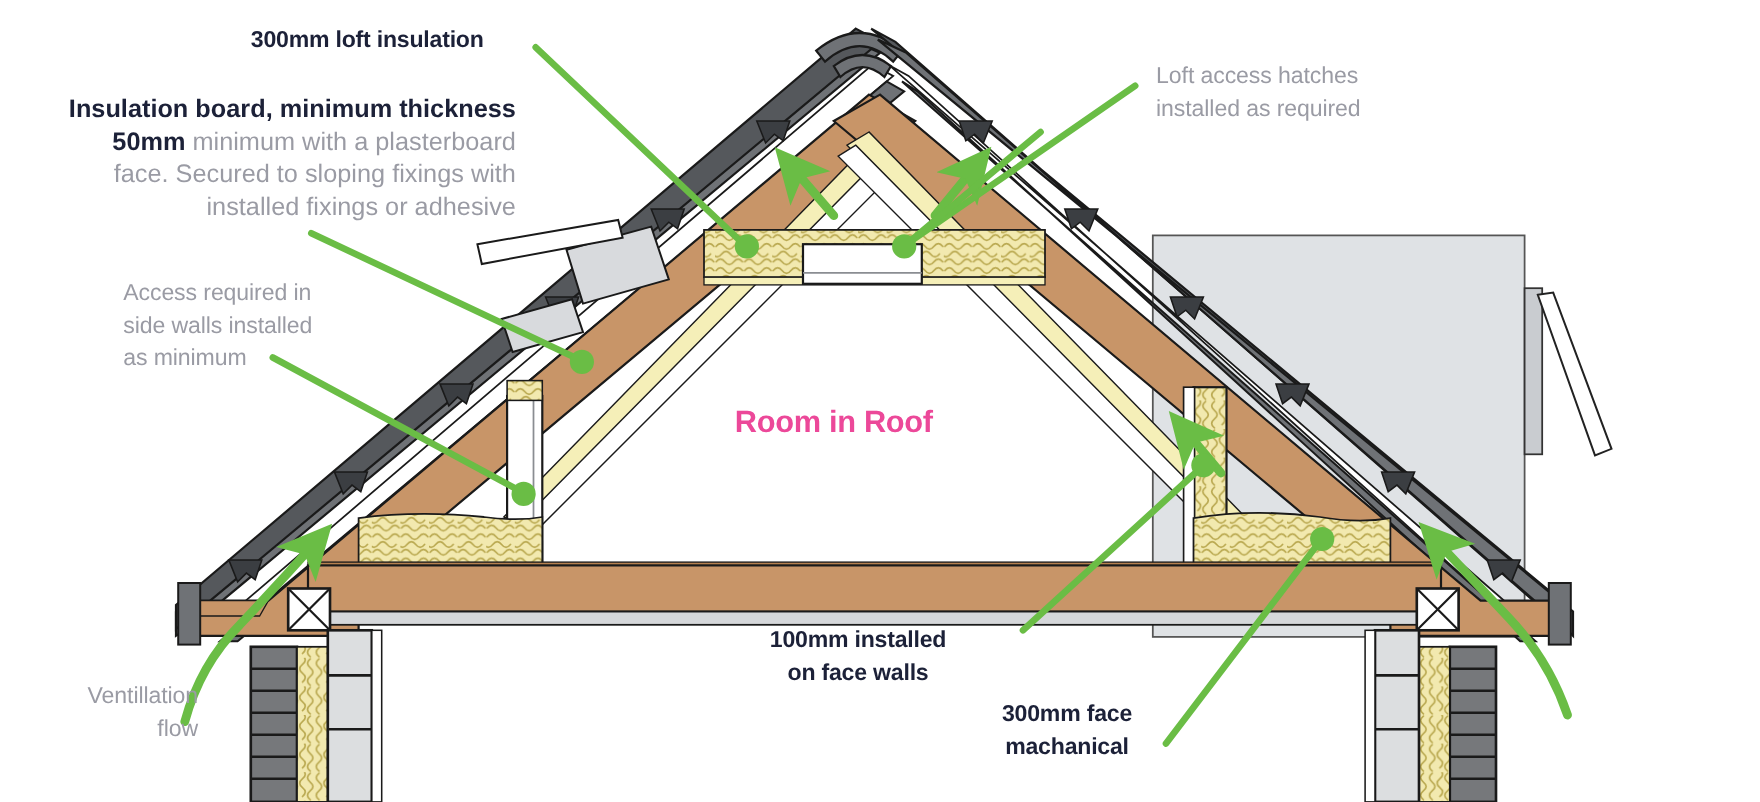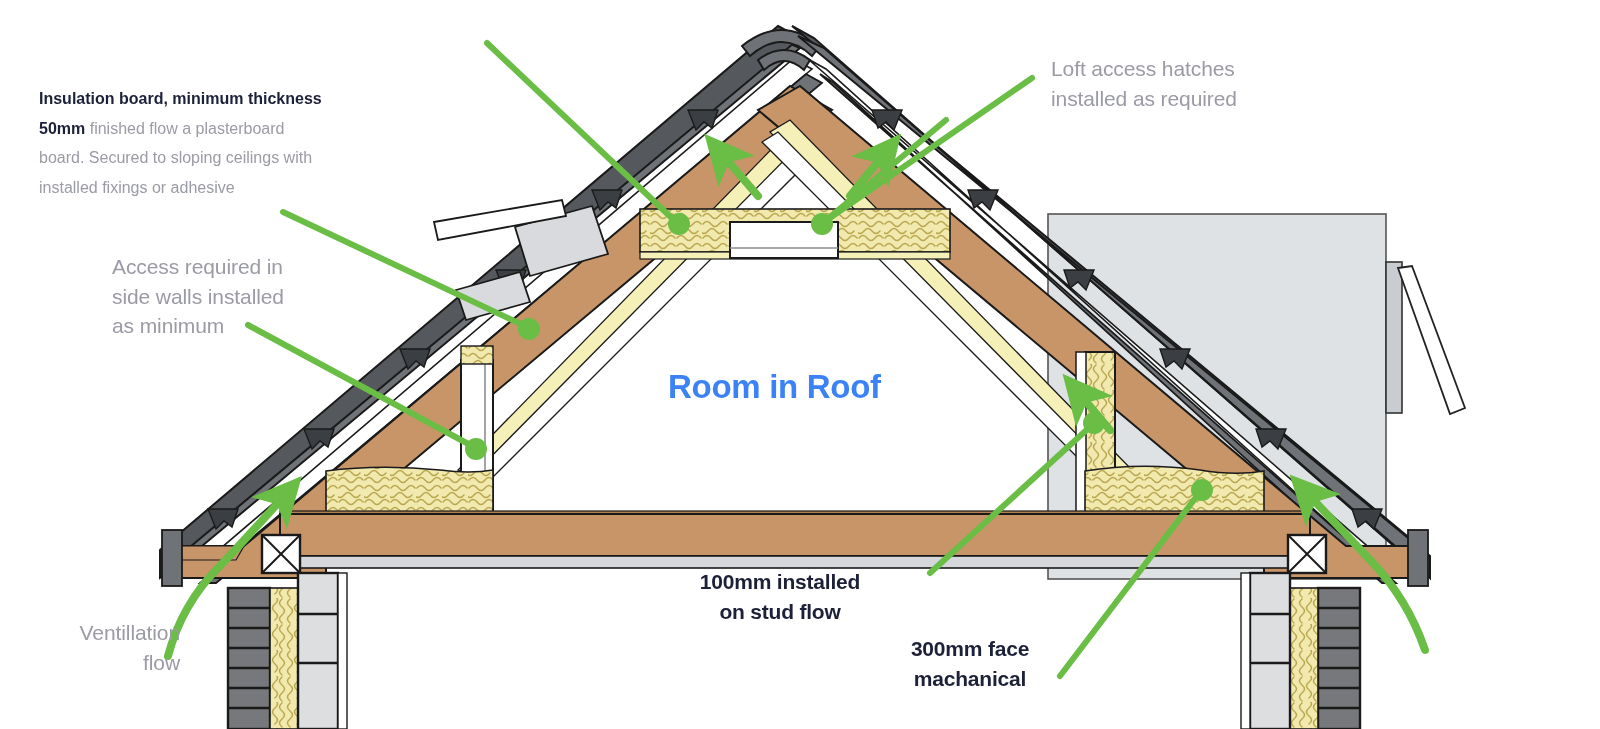--- a/index.html
+++ b/index.html
@@ -26,33 +26,34 @@
     letter-spacing: -0.2px;
   }
   .lbl-grey {
     color: #9a9ba4;
     font-size: 21px;
     line-height: 29.5px;
     font-weight: 400;
     letter-spacing: -0.1px;
   }
   .lbl-mixed {
-    font-size: 16px;
+    font-size: 23px;
     line-height: 29.5px;
     color: #9a9ba4;
     font-weight: 400;
+    text-align: right;
   }
   .lbl-mixed b { color: #1c2138; font-weight: bold; }
   .lbl-right { text-align: right; }
   .lbl-center { text-align: center; }
 
   #room-title {
     position: absolute;
-    color: #3b82f6;
-    font-size: 33px;
+    color: #ec4899;
+    font-size: 28px;
     font-weight: bold;
     letter-spacing: -0.3px;
     white-space: nowrap;
   }
 </style>
 </head>
 <body>
 
 <div id="stage">
 
@@ -257,25 +258,28 @@
     <g fill="#6abd45">
       <circle cx="679" cy="224" r="11"></circle>
       <circle cx="529" cy="329" r="11"></circle>
       <circle cx="476" cy="449" r="11"></circle>
       <circle cx="822" cy="224" r="11"></circle>
       <circle cx="1094" cy="423" r="11"></circle>
       <circle cx="1202" cy="490" r="11"></circle>
     </g>
   </svg>
 
+  <div class="lbl lbl-bold" style="left:228px; top:22px; width:260px;">
+    <span>300mm loft insulation</span>
+  </div>
 
   <div class="lbl lbl-mixed" style="left:39px; top:84px; width:430px;">
     <b>Insulation board, minimum thickness</b><br>
-    <b>50mm</b><span> finished flow a plasterboard</span><br>
-    <span>board. Secured to sloping ceilings with</span><br>
+    <b>50mm</b><span> minimum with a plasterboard</span><br>
+    <span>face. Secured to sloping fixings with</span><br>
     <span>installed fixings or adhesive</span>
   </div>
 
   <div class="lbl lbl-grey" style="left:112px; top:252px; width:200px;">
     <span>Access required in</span><br>
     <span>side walls installed</span><br>
     <span>as minimum</span>
   </div>
 
   <div class="lbl lbl-grey lbl-right" style="left:20px; top:618px; width:160px;">
@@ -283,21 +287,21 @@
     <span>flow</span>
   </div>
 
   <div class="lbl lbl-grey" style="left:1051px; top:54px; width:260px;">
     <span>Loft access hatches</span><br>
     <span>installed as required</span>
   </div>
 
   <div class="lbl lbl-bold lbl-center" style="left:660px; top:567px; width:240px;">
     <span>100mm installed</span><br>
-    <span>on stud flow</span>
+    <span>on face walls</span>
   </div>
 
   <div class="lbl lbl-bold lbl-center" style="left:880px; top:634px; width:180px;">
     <span>300mm face</span><br>
     <span>machanical</span>
   </div>
 
   <div id="room-title" style="left:668px; top:368px;">Room in Roof</div>
 
 </div>

